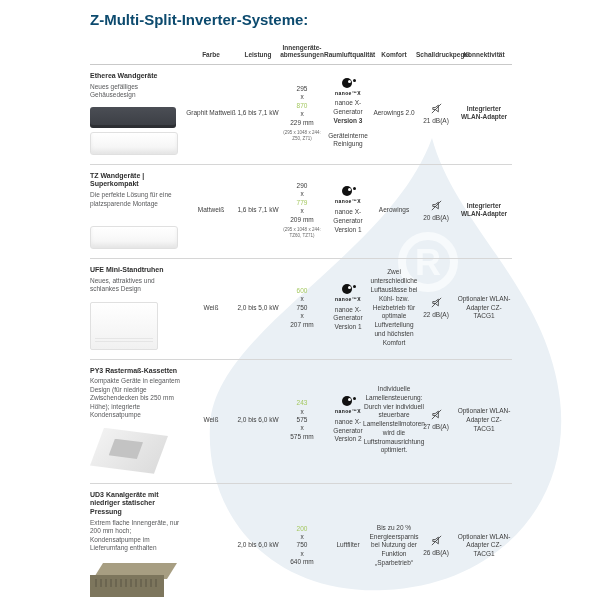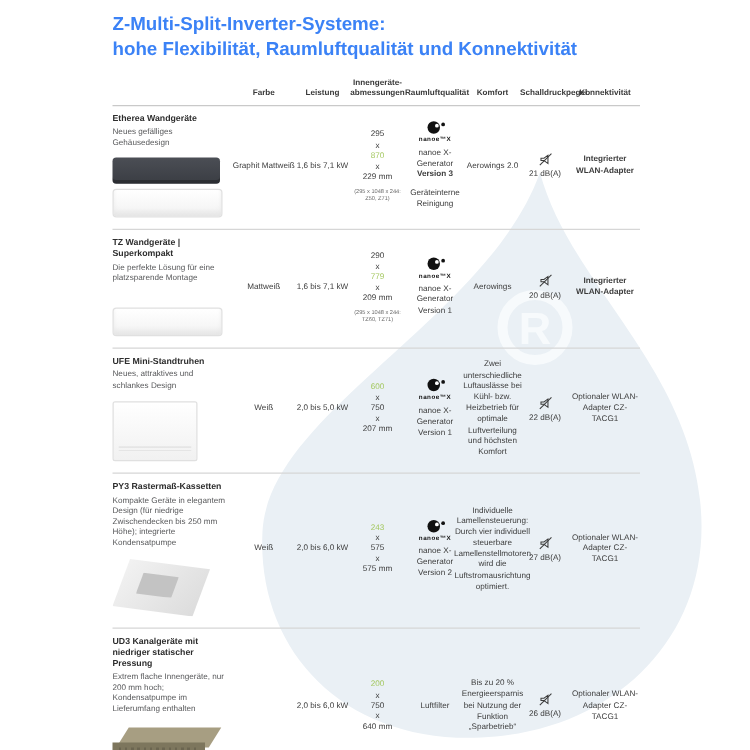--- a/index.html
+++ b/index.html
@@ -1,21 +1,21 @@
 <!DOCTYPE html>
 <html><head>
 <meta charset="utf-8">
 <style>
   html,body{margin:0;padding:0;}
   body{font-family:"Liberation Sans",sans-serif;background:#ffffff;}
   #page{position:relative;width:600px;height:600px;background:#ffffff;overflow:hidden;}
   #watermark{position:absolute;left:0;top:0;width:600px;height:600px;z-index:0;pointer-events:none;}
   #content{position:absolute;left:90px;top:6px;width:422px;z-index:1;}
 
-  .title{color:#3b82f6;font-weight:bold;font-size:15px;line-height:1.3;margin-top:4px;}
+  .title{color:#0c4a6e;font-weight:bold;font-size:15px;line-height:1.3;margin-top:4px;}
 
   .grid{display:grid;grid-template-columns:96px 50px 44px 44px 48px 44px 40px 56px;}
   .hdr{align-items:end;margin-top:14px;padding-bottom:5px;border-bottom:1px solid #c9c9c9;}
   .hdr div{font-size:6.5px;font-weight:bold;color:#3a3a3a;text-align:center;line-height:1.2;}
   .hdr div:first-child{text-align:left;}
 
   .row{border-bottom:1px solid #d6d6d6;padding:7px 0 9px 0;align-items:stretch;}
   .cell{display:flex;flex-direction:column;justify-content:center;align-items:center;text-align:center;
         font-size:6.5px;color:#3c3c3c;line-height:1.35;}
   .prod{display:block;text-align:left;}
@@ -66,21 +66,20 @@
 
   <svg id="watermark" viewBox="0 0 600 600">
     <path d="M432 138 C455 225 548 290 560 400 C572 505 495 585 385 590 C275 595 205 520 210 425 C215 330 390 255 432 138 Z" fill="#EAF0F5"></path>
     <circle cx="428" cy="262" r="26" fill="none" stroke="#F7FAFC" stroke-width="8"></circle>
     <text x="428" y="275" text-anchor="middle" font-family="Liberation Sans, sans-serif" font-size="36" font-weight="bold" fill="#F7FAFC">R</text>
   </svg>
 
   <div id="content">
     <div class="title">
       <div>Z-Multi-Split-Inverter-Systeme:</div>
-      <div>hohe Flexibilität, Raumluftqualität und Konnektivität</div>
     </div>
 
     <div class="grid hdr">
       <div></div>
       <div>Farbe</div>
       <div>Leistung</div>
       <div>Innengeräte-abmessungen</div>
       <div>Raumluftqualität</div>
       <div>Komfort</div>
       <div>Schalldruckpegel</div>

